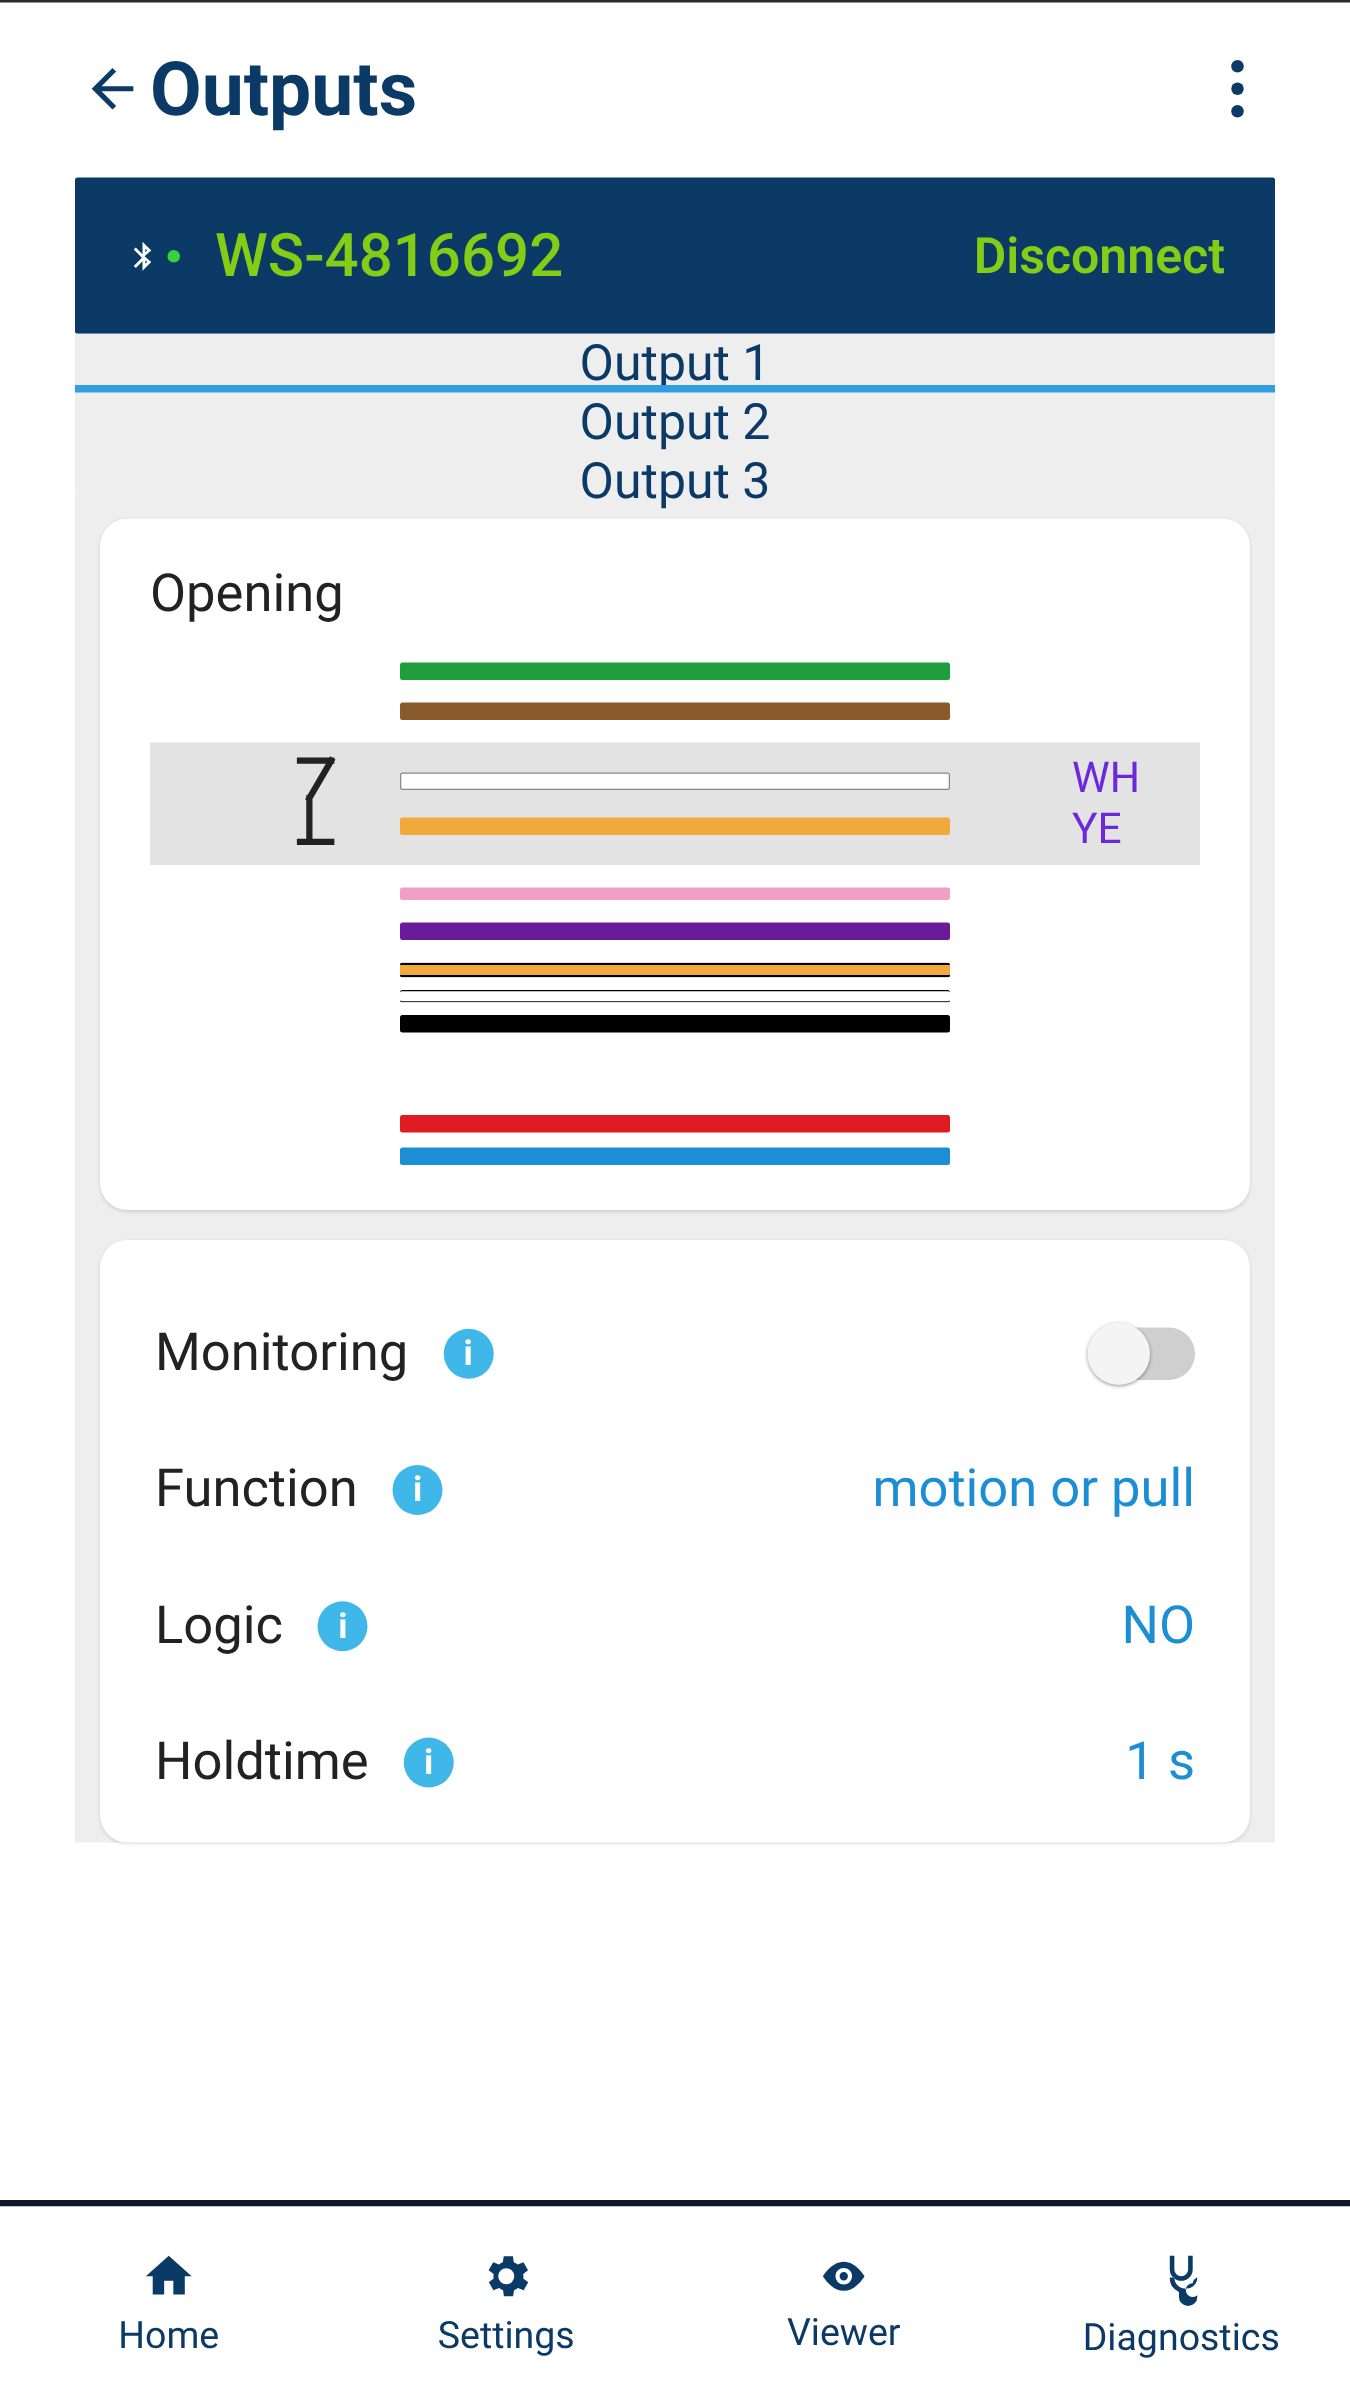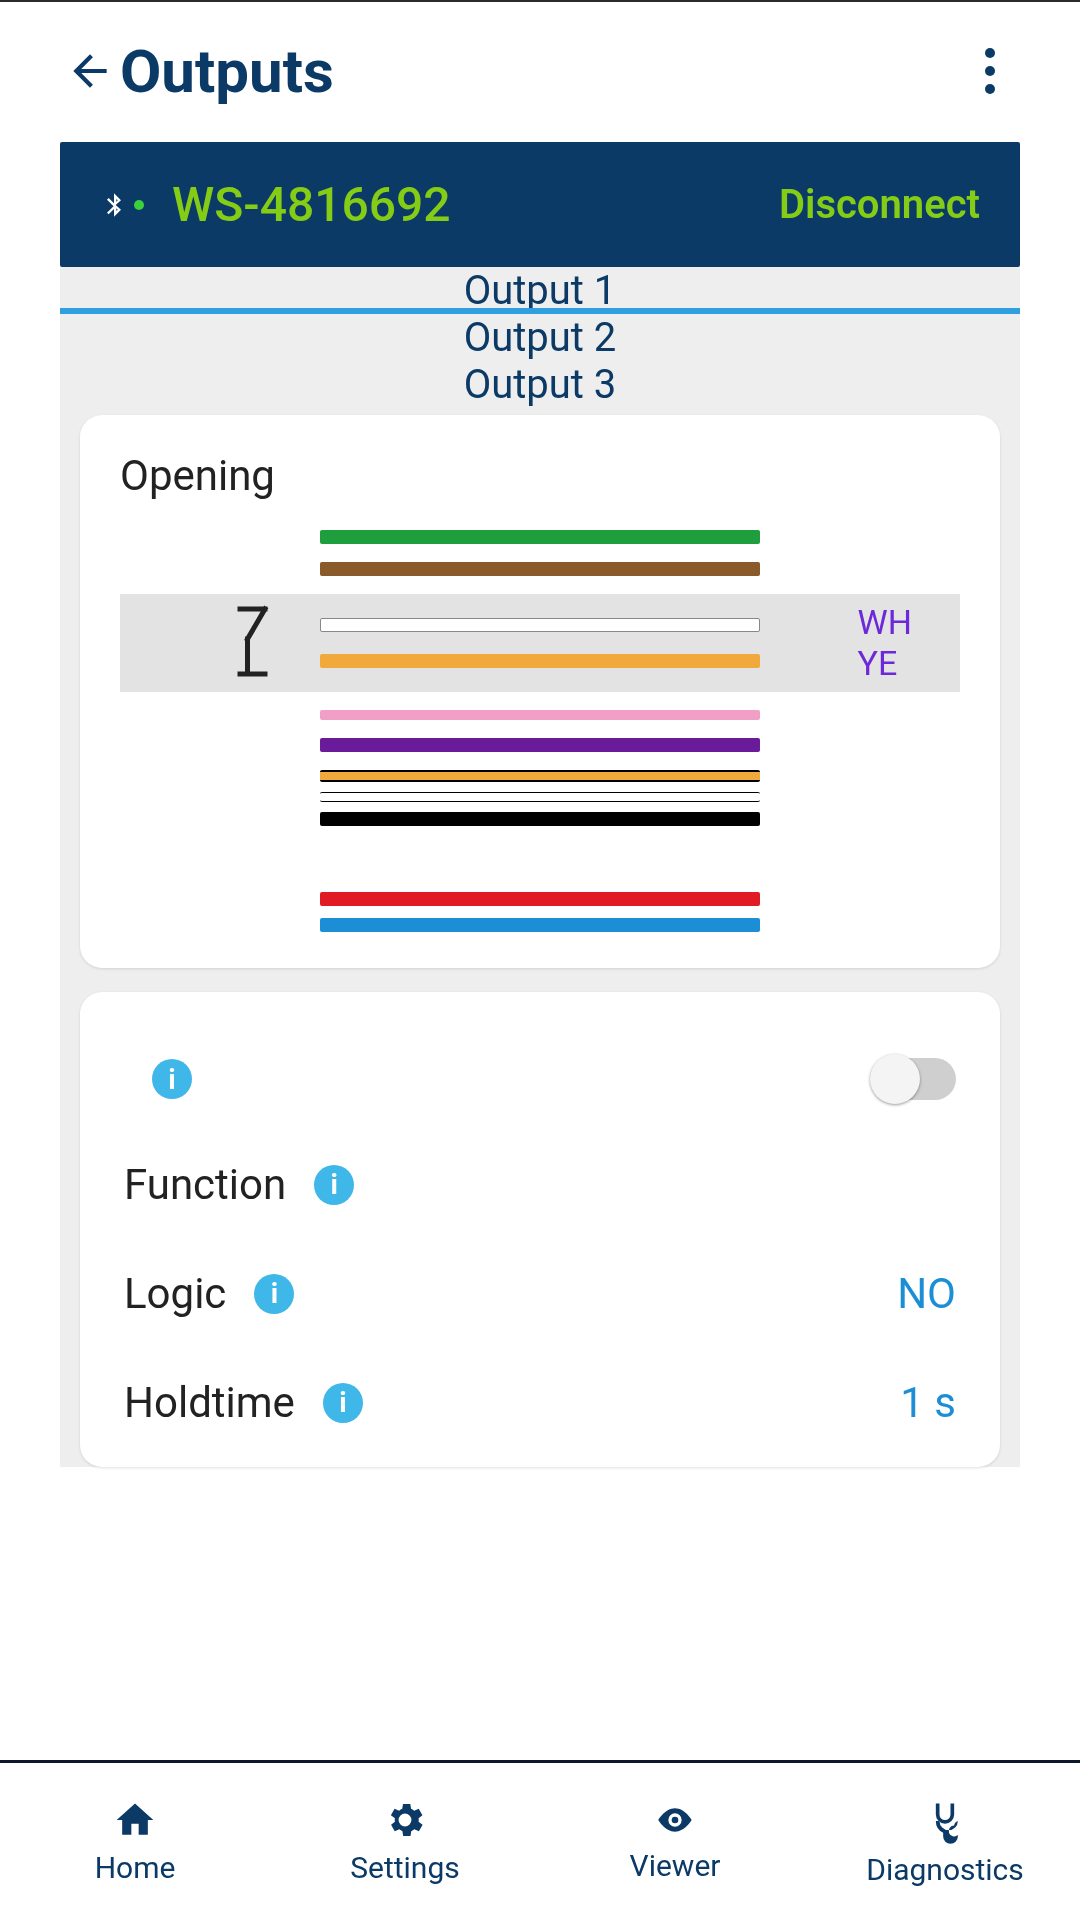--- a/index.html
+++ b/index.html
@@ -161,21 +161,21 @@
   .toggle .knob{
     position:absolute;left:-4px;top:-4px;width:50px;height:50px;border-radius:50%;
     background:#f4f4f4;box-shadow:0 1px 3px rgba(0,0,0,.4);
   }
 
   
   .bottom-nav{
     height:160px;
     background:#fff;
     display:flex;
-    border-top:3px solid #0f172a;
+    border-top:5px solid #0f172a;
   }
   .nav-item{
     flex:1;
     display:flex;
     flex-direction:column;
     align-items:center;
     justify-content:center;
     gap:8px;
     color:#0b3a66;
     font-size:30px;
@@ -273,29 +273,31 @@
           <div class="wire" style="background:#e01b24"></div>
           <div class="wire" style="background:#1c8ed6"></div>
         </div>
 
       </div>
     </div>
 
     <div class="card" style="padding-bottom:10px;">
 
       <div class="setting-row">
+        <span class="setting-label">Monitoring</span>
         <span class="info-badge">i</span>
         <div class="toggle">
             <div class="knob"></div>
           </div>
       </div>
 
       <div class="setting-row">
         <span class="setting-label">Function</span>
         <span class="info-badge">i</span>
+        <span class="setting-value">motion or pull</span>
       </div>
 
       <div class="setting-row">
         <span class="setting-label">Logic</span>
         <span class="info-badge">i</span>
         <span class="setting-value">NO</span>
       </div>
 
       <div class="setting-row">
         <span class="setting-label">Holdtime</span>

